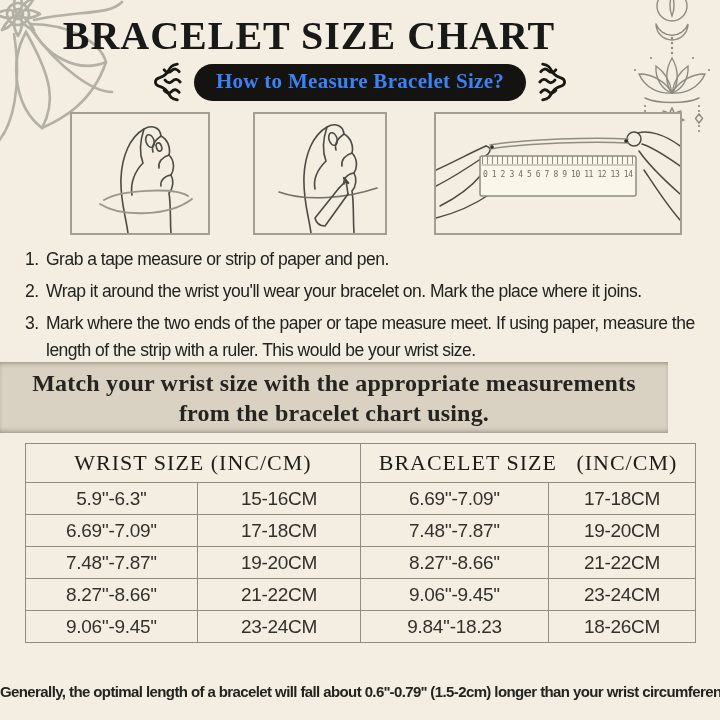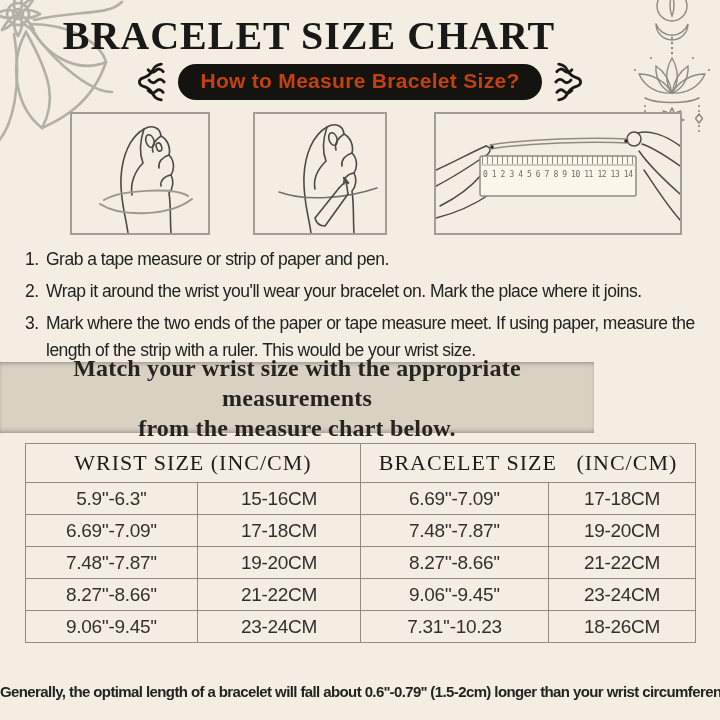--- a/index.html
+++ b/index.html
@@ -18,23 +18,23 @@
   .page-title{
     position:absolute;top:12px;left:0;width:618px;text-align:center;
     font-family:"Liberation Serif", serif;font-weight:bold;font-size:40px;
     letter-spacing:1px;color:#191917;white-space:nowrap;
   }
   .badge-row{
     position:absolute;top:62px;left:0;width:720px;height:40px;
     display:flex;align-items:center;justify-content:center;gap:12px;
   }
   .pill{
-    background:#15130f;color:#c2410c;border-radius:20px;
+    background:#15130f;color:#3b82f6;border-radius:20px;
     padding:5px 22px 7px 22px;
-    font-family:Liberation Sans, sans-serif;font-weight:bold;font-size:21px;
+    font-family:Liberation Serif, serif;font-weight:bold;font-size:21px;
     letter-spacing:.3px;white-space:nowrap;
   }
   .squig{width:32px;height:42px;}
   .squig.right{transform:scaleX(-1);}
 
   
   .illos{position:absolute;top:112px;left:70px;display:flex;gap:16px;justify-content:space-between;}
   .illo-box{
     border:2px solid #a19e95;background:#f3eee1;box-sizing:border-box;height:123px;
   }
@@ -43,21 +43,21 @@
   .illo-box.b3{width:248px;}
 
   
   .steps{position:absolute;top:246px;left:25px;width:672px;}
   .step{display:flex;margin-bottom:5px;font-size:17.5px;letter-spacing:-0.5px;line-height:27px;color:#222220;}
   .step .num{flex:0 0 21px;}
   .step .txt{flex:1;}
 
   
   .banner{
-    position:absolute;top:362px;left:0;width:594px;height:71px;
+    position:absolute;top:362px;left:0;width:668px;height:71px;
     background:#d9d2c3;
     box-shadow:inset 0 4px 5px -3px rgba(60,50,30,.45), inset 0 -4px 5px -3px rgba(60,50,30,.45);
     display:flex;flex-direction:column;justify-content:center;text-align:center;
     font-family:"Liberation Serif", serif;font-weight:bold;font-size:24px;
     line-height:30px;color:#26241f;letter-spacing:.2px;
   }
 
   
   table.size-chart{
     position:absolute;top:443px;left:25px;width:670px;
@@ -229,21 +229,21 @@
     <span class="txt">Wrap it around the wrist you'll wear your bracelet on. Mark the place where it joins.</span>
   </div>
   <div class="step">
     <span class="num">3.</span>
     <span class="txt">Mark where the two ends of the paper or tape measure meet. If using paper, measure the length of the strip with a ruler. This would be your wrist size.</span>
   </div>
 </div>
 
 <div class="banner">
   <div>Match your wrist size with the appropriate measurements</div>
-  <div>from the measure chart below.</div>
+  <div>from the bracelet chart using.</div>
 </div>
 
 <table class="size-chart">
   <colgroup>
       <col class="c1">
       <col class="c2">
       <col class="c3">
       <col class="c4">
     </colgroup>
   <thead>
@@ -273,19 +273,19 @@
     </tr>
     <tr>
       <td>8.27''-8.66''</td>
       <td>21-22CM</td>
       <td>9.06''-9.45''</td>
       <td>23-24CM</td>
     </tr>
     <tr>
       <td>9.06''-9.45''</td>
       <td>23-24CM</td>
-      <td>7.31''-10.23</td>
+      <td>9.84''-18.23</td>
       <td>18-26CM</td>
     </tr>
   </tbody>
 </table>
 
 <div class="footnote">Generally, the optimal length of a bracelet will fall about 0.6''-0.79'' (1.5-2cm) longer than your wrist circumference.</div>
 
 </body></html>

